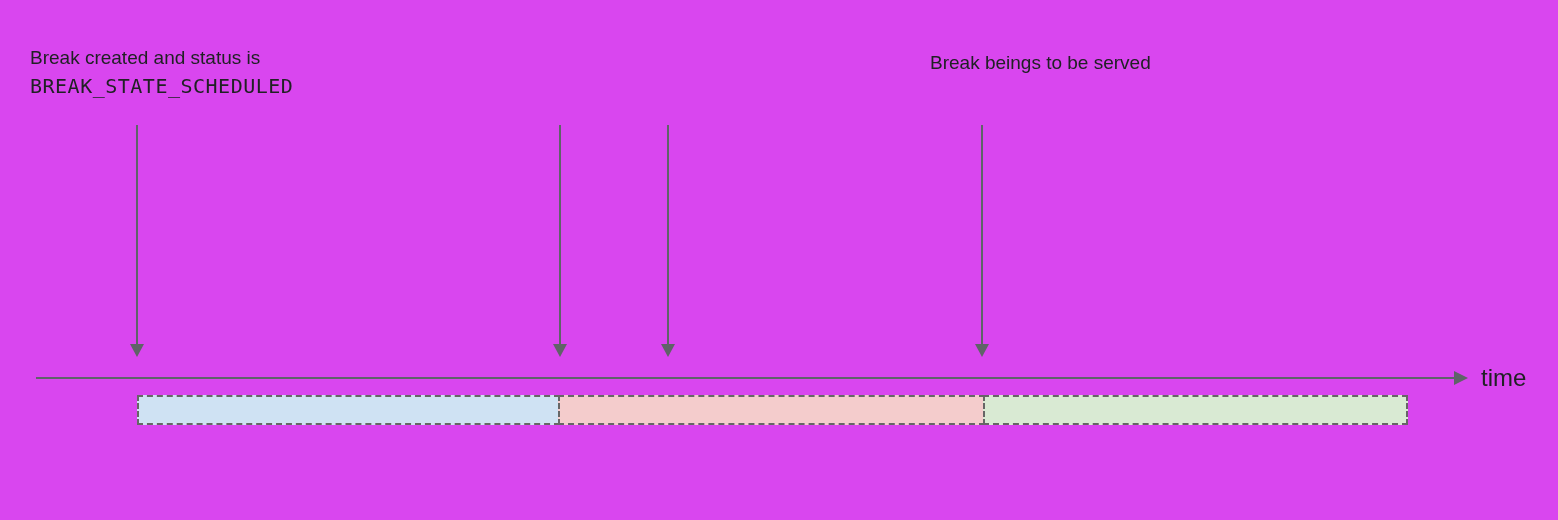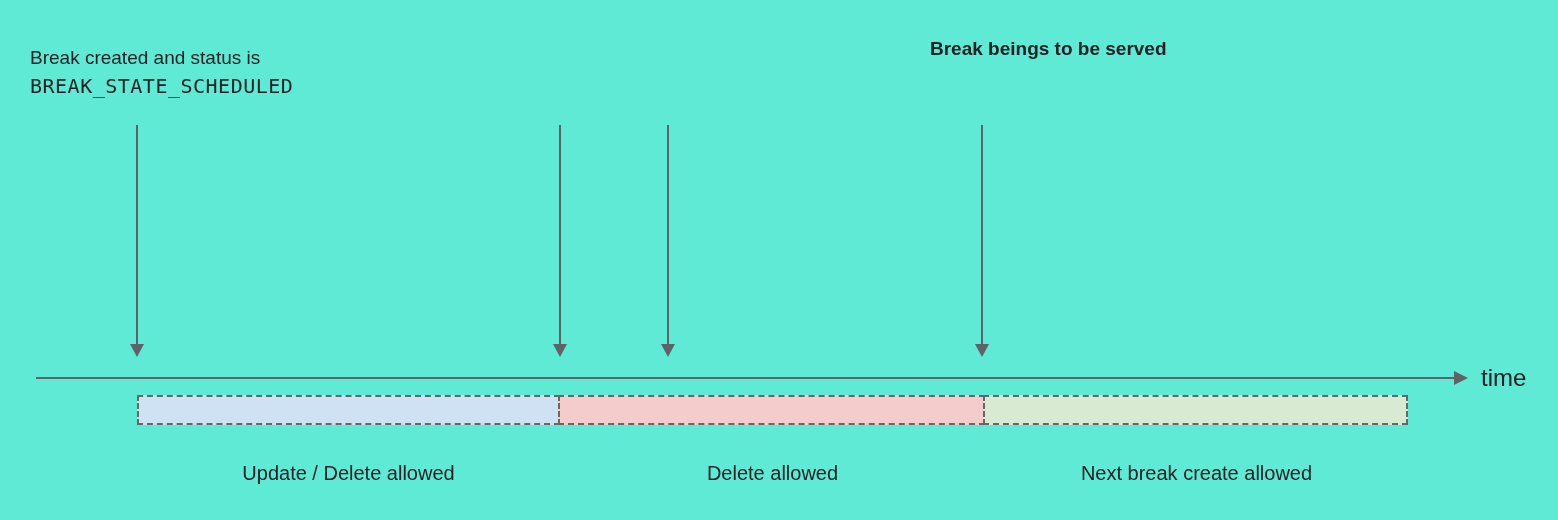--- a/index.html
+++ b/index.html
@@ -4,21 +4,21 @@
 <style>
   html, body {
     margin: 0;
     padding: 0;
     background: #ffffff;
   }
   .canvas {
     position: relative;
     width: 1558px;
     height: 520px;
-    background: #5eead4;
+    background: #d946ef;
     overflow: hidden;
     font-family: "Liberation Sans", sans-serif;
     color: #202124;
   }
 
   
   .annotation {
     position: absolute;
     white-space: nowrap;
   }
@@ -28,21 +28,21 @@
     color: #202124;
   }
   .ann-line.mono {
     font-family: "DejaVu Sans Mono", "Liberation Mono", monospace;
     font-size: 20px;
     letter-spacing: 0.5px;
   }
   #ann-scheduled { left: 30px;  top: 43px; }
   #ann-decisioned { left: 352px; top: 43px; }
   #ann-expected { left: 673px; top: 43px; }
-  #ann-completed { left: 930px; top: 34px; font-weight: bold; }
+  #ann-completed { left: 930px; top: 48px; }
 
   
   .down-arrow {
     position: absolute;
     top: 125px;
     width: 14px;
     height: 232px;
   }
   .down-arrow .shaft {
     position: absolute;
@@ -171,19 +171,14 @@
   <div class="timeline-line"></div>
   <div class="timeline-head"></div>
   <div class="timeline-label">time</div>
 
   <div class="phase-bar">
     <div class="segment" id="seg-update" style="background-color: rgb(207, 226, 243);"></div>
     <div class="segment" id="seg-delete" style="background-color: rgb(244, 204, 204);"></div>
     <div class="segment" id="seg-next" style="background-color: rgb(217, 234, 211);"></div>
   </div>
 
-  <div class="segment-labels">
-    <div class="segment-label">Update / Delete allowed</div>
-    <div class="segment-label">Delete allowed</div>
-    <div class="segment-label">Next break create allowed</div>
-  </div>
 
 </div>
 
 </body></html>

